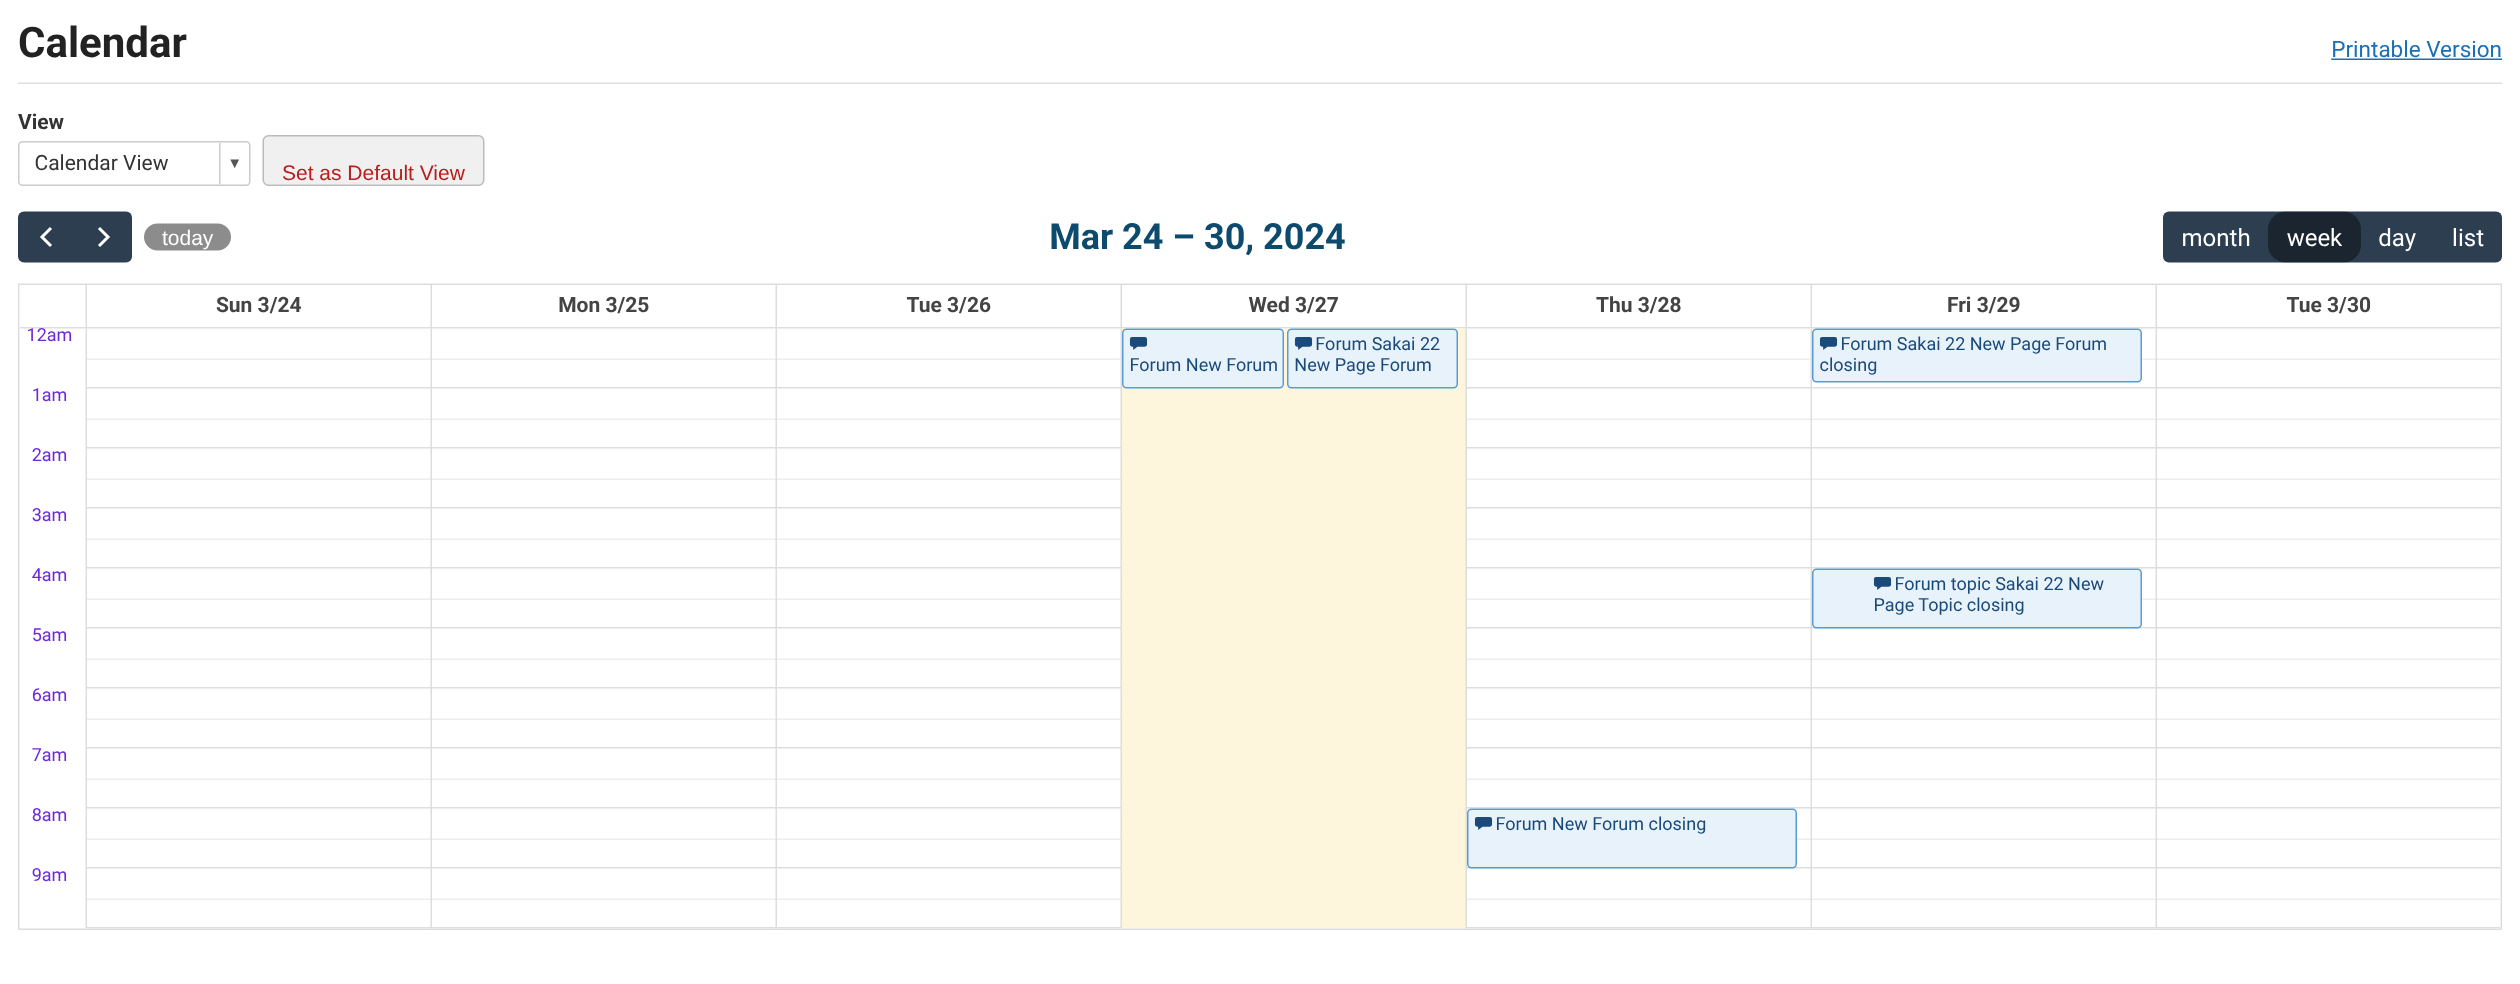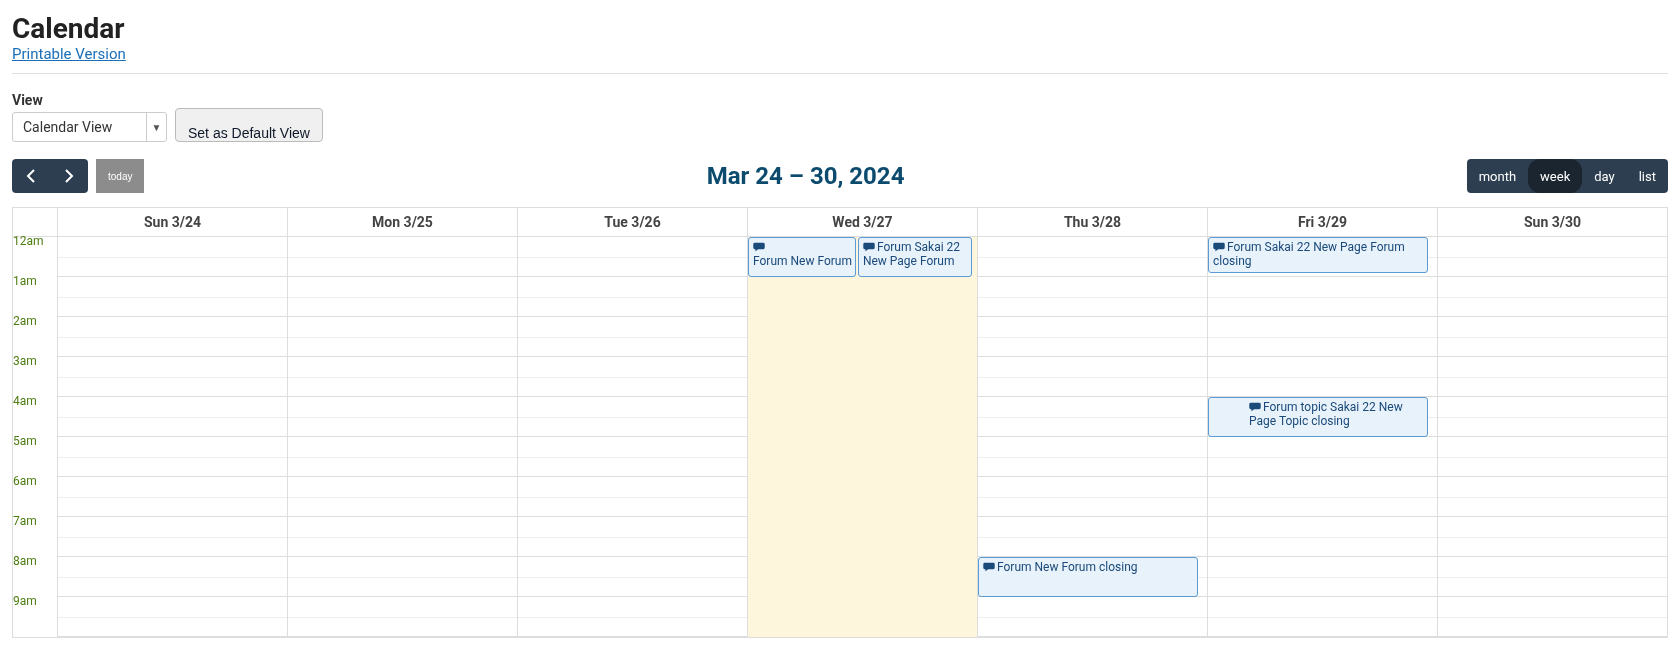--- a/index.html
+++ b/index.html
@@ -14,21 +14,20 @@
   .page {
     padding: 12px;
   }
   .page-header {
     display: flex;
     justify-content: space-between;
     align-items: baseline;
     border-bottom: 1px solid #e0e0e0;
     padding-bottom: 10px;
     margin-bottom: 18px;
-    flex-direction: column;
   }
   .page-title {
     font-size: 28px;
     font-weight: 700;
     margin: 0;
     color: #222;
   }
   .printable-link {
     color: #1a6fb8;
     text-decoration: underline;
@@ -65,21 +64,21 @@
     border-left: 1px solid #ccc;
     display: flex;
     align-items: center;
     justify-content: center;
     color: #555;
     font-size: 10px;
   }
   .btn {
     border: 1px solid #bbb;
     background: #f0f0f0;
-    color: #0f172a;
+    color: #b91c1c;
     padding: 16px 12px;
     height: 30px;
     border-radius: 4px;
     cursor: pointer;
     font-size: 14px;
   }
   .toolbar-row {
     display: flex;
     align-items: center;
     justify-content: space-between;
@@ -101,28 +100,28 @@
     height: 34px;
     display: flex;
     align-items: center;
     justify-content: center;
     color: #fff;
     cursor: pointer;
     font-size: 16px;
     font-weight: bold;
   }
   .today-btn {
-    height: 34px;
+    height: 18px;
     padding: 0 12px;
     background: #8c8c8c;
     color: #fff;
     border: none;
-    border-radius: 0;
-    cursor: pointer;
-    font-size: 10px;
+    border-radius: 12px;
+    cursor: pointer;
+    font-size: 14px;
   }
   .range-title {
     font-size: 24px;
     font-weight: 700;
     color: #0c4a6e;
     flex: 1;
     text-align: center;
   }
   .viewmode-group {
     display: flex;
@@ -130,21 +129,21 @@
     border-radius: 4px;
     overflow: hidden;
   }
   .viewmode-btn {
     padding: 0 12px;
     height: 34px;
     display: flex;
     align-items: center;
     color: #fff;
     cursor: pointer;
-    font-size: 13px;
+    font-size: 16px;
   }
   .viewmode-btn.active {
     background: #1a252f;
     border-radius: 12px;
   }
   .cal-wrap {
     border: 1px solid #ddd;
     overflow: hidden;
   }
   .cal-header-row {
@@ -170,24 +169,24 @@
     display: flex;
     position: relative;
   }
   .time-axis {
     width: 45px;
     flex: 0 0 45px;
     border-right: 1px solid #ddd;
   }
   .hour-label {
     height: 40px;
-    text-align: left;
+    text-align: center;
     padding-right: 4px;
     font-size: 12px;
-    color: #4d7c0f;
+    color: #6d28d9;
     position: relative;
     top: -3px;
   }
   .grid-cols {
     flex: 1;
     display: flex;
     position: relative;
   }
   .day-col {
     flex: 1;
@@ -269,21 +268,21 @@
   <div class="cal-wrap">
     <div class="cal-header-row">
       <div class="axis-head"></div>
 
     <div class="day-head">Sun 3/24</div>
         <div class="day-head">Mon 3/25</div>
         <div class="day-head">Tue 3/26</div>
         <div class="day-head">Wed 3/27</div>
         <div class="day-head">Thu 3/28</div>
         <div class="day-head">Fri 3/29</div>
-        <div class="day-head">Sun 3/30</div>
+        <div class="day-head">Tue 3/30</div>
       </div>
     <div class="cal-body">
       <div class="time-axis" id="time-axis">
           <div class="hour-label">12am</div>
           <div class="hour-label">1am</div>
           <div class="hour-label">2am</div>
           <div class="hour-label">3am</div>
           <div class="hour-label">4am</div>
           <div class="hour-label">5am</div>
           <div class="hour-label">6am</div>

